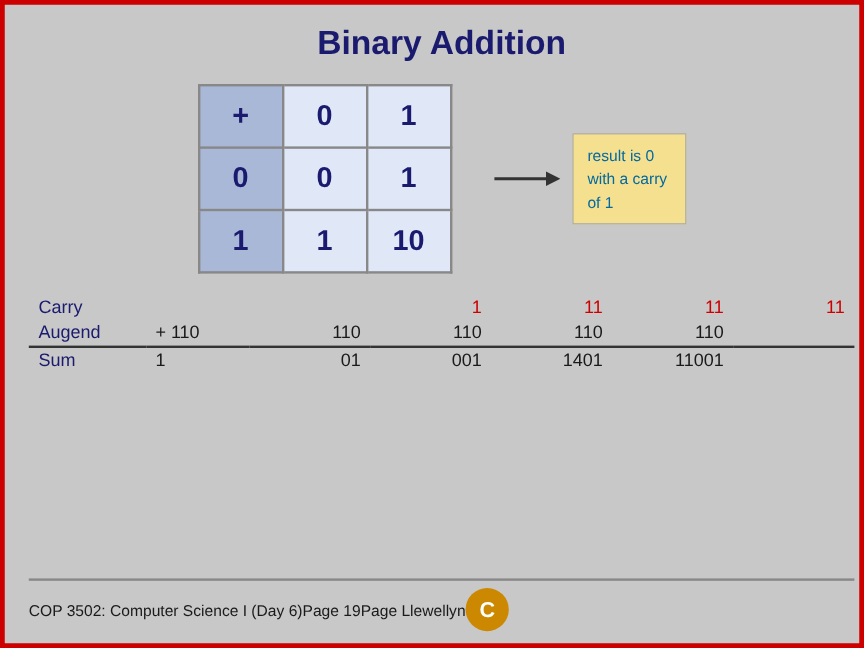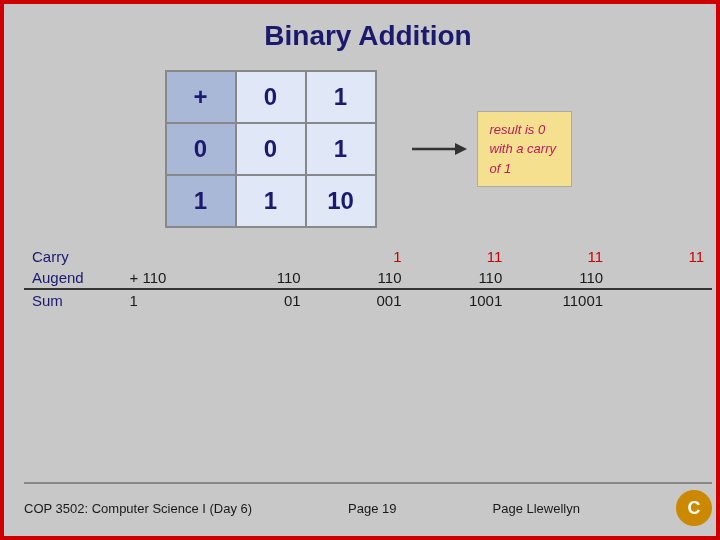--- a/index.html
+++ b/index.html
@@ -64,24 +64,23 @@
     }
     .arrow svg {
       width: 60px;
       height: 40px;
     }
     .result-box {
       background: #f5e090;
       border: 1px solid #aaa;
       padding: 8px 12px;
       font-size: 13px;
-      color: #be185d;
+      color: #0369a1;
       line-height: 1.5;
       min-width: 95px;
-      font-style: italic;
     }
     .example-label {
       font-size: 15px;
       color: #1a1a6e;
       margin-bottom: 6px;
       font-weight: normal;
     }
     .example-table {
       border-collapse: collapse;
       width: 100%;
@@ -106,21 +105,20 @@
       color: #1a1a1a;
       min-width: 60px;
     }
     .row-carry td { color: #cc0000; font-size: 15px; }
     .row-sum td { font-size: 15px; border-top: 2px solid #333; margin-top: 16px; }
     .footer {
       margin-top: auto;
       border-top: 2px solid #888;
       display: flex;
       flex-direction: row;
-      justify-content: space-between;
       align-items: center;
       padding-top: 6px;
     }
     .footer-text {
       font-size: 13px;
       color: #1a1a1a;
     }
     .footer-logo {
       width: 36px;
       height: 36px;
@@ -195,21 +193,21 @@
       <td>110</td>
       <td>110</td>
       <td>110</td>
       <td></td>
     </tr>
     <tr class="row-sum">
       <td class="label-col">Sum</td>
       <td class="sub-label">1</td>
       <td>01</td>
       <td>001</td>
-      <td>1001</td>
+      <td>1401</td>
       <td>11001</td>
       <td></td>
     </tr>
   </tbody>
     </table>
 
   <div class="footer">
     <span class="footer-text">COP 3502: Computer Science I  (Day 6)</span>
     <span class="footer-text">Page 19</span>
     <span class="footer-text">Page Llewellyn</span>

